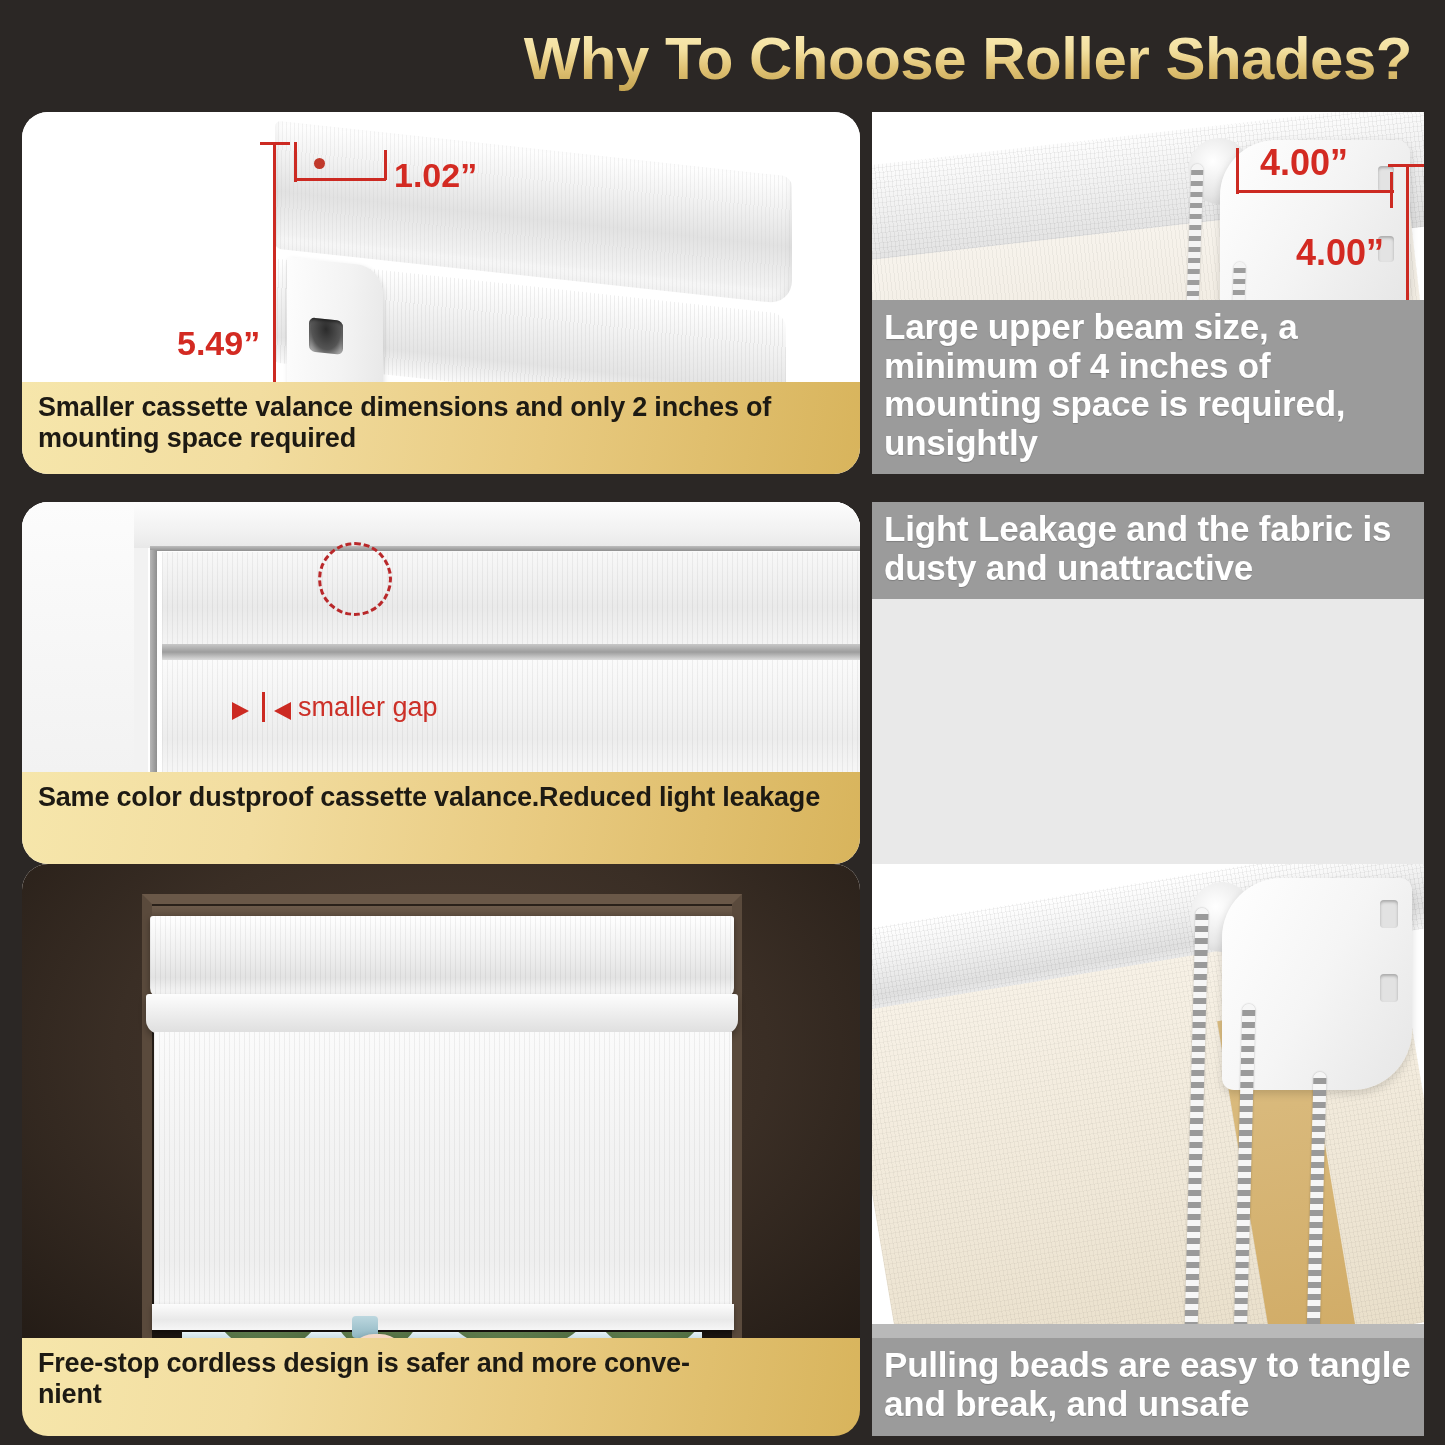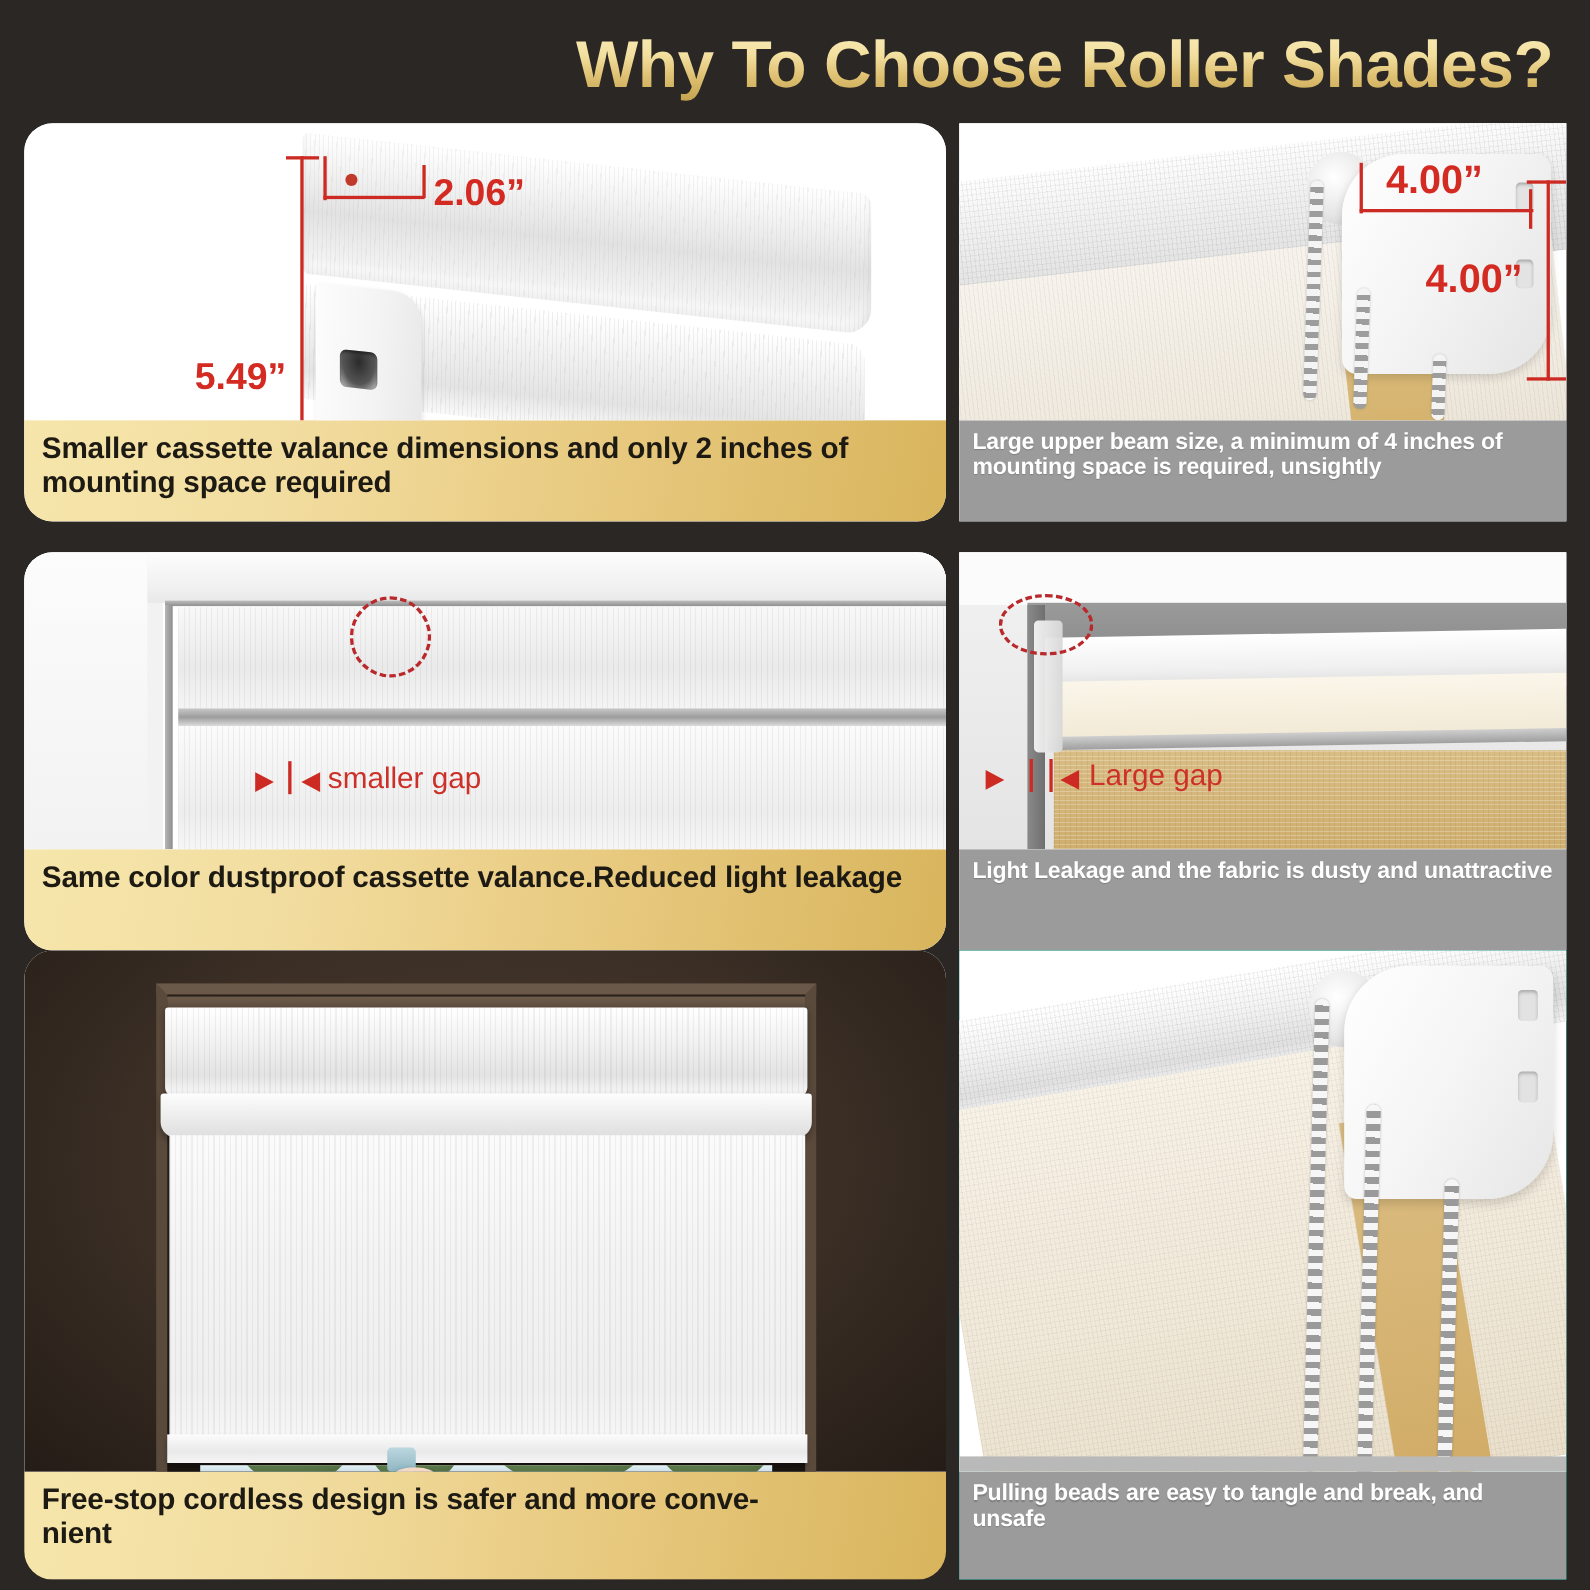--- a/index.html
+++ b/index.html
@@ -41,21 +41,21 @@
   
   .cap-gold {
     flex: 0 0 auto; min-height: 92px; padding: 10px 16px 14px 16px;
     background: linear-gradient(100deg, #f6e6ab 0%, #f2dda0 28%, #e8ca80 62%, #d8b45c 100%);
     color: #1d1a13; font-size: 27px; font-weight: bold; line-height: 1.16;
     letter-spacing: -0.2px;
   }
   .cap-gray {
     flex: 0 0 auto; min-height: 92px; padding: 8px 8px 12px 12px;
     background: #9b9b9b; color: #ffffff;
-    font-size: 21px; font-weight: bold; line-height: 1.1;
+    font-size: 35px; font-weight: bold; line-height: 1.1;
     letter-spacing: -0.2px;
     text-shadow: 0 1px 1px rgba(0,0,0,.18);
   }
   .row3 .cap-gold, .row3 .cap-gray { min-height: 98px; }
 
   
   .dim-txt { position: absolute; color: #d32a22; font-weight: bold; white-space: nowrap;
              font-family: "Liberation Sans", sans-serif; }
   .dline { position: absolute; background: #cc2a22; }
   .dline.h { height: 3px; }
@@ -364,21 +364,21 @@
           <div class="redpin"></div>
 
           <div class="dline v" style="left:251px; top:30px; height:305px;"></div>
           <div class="tick" style="left:238px; top:30px; width:30px; height:3px;"></div>
 
           <div class="dim-txt" style="left:155px; top:212px; font-size:34px;">5.49”</div>
 
           <div class="dline h" style="left:272px; top:66px; width:92px;"></div>
           <div class="tick" style="left:272px; top:30px; width:3px; height:40px;"></div>
           <div class="tick" style="left:362px; top:38px; width:3px; height:30px;"></div>
-          <div class="dim-txt" style="left:372px; top:44px; font-size:34px;">2.06”</div>
+          <div class="dim-txt" style="left:372px; top:44px; font-size:34px;">1.02”</div>
         </div>
         <div class="cap-gold">Smaller cassette valance dimensions and only 2 inches of mounting space required</div>
       </div>
     </div>
 
     <div class="cell col-r row1">
       <div class="card p2">
         <div class="photo">
           <div class="fabric-top"></div>
           <div class="fabric-main"></div>
@@ -424,39 +424,20 @@
           <div class="dline v" style="left:240px; top:190px; height:30px;"></div>
           <div class="arrow-l" style="left:252px; top:200px;"></div>
           <div class="gap-label" style="left:276px; top:190px;">smaller gap</div>
         </div>
         <div class="cap-gold">Same color dustproof cassette valance.Reduced light leakage</div>
       </div>
     </div>
 
     <div class="cell col-r row2">
       <div class="card p4">
-        <div class="photo">
-          <div class="wallg"></div>
-          <div class="ceil"></div>
-          <div class="darkbeam"></div>
-          <div class="whitebeam"></div>
-          <div class="creambeam"></div>
-          <div class="metalrail"></div>
-          <div class="tanfab"></div>
-          <div class="leftpost"></div>
-          <div class="bracketsm"></div>
-
-          <div class="dashed-circle" style="left:36px; top:38px; width:86px; height:56px;"></div>
-
-          <div class="arrow-r" style="left:24px; top:198px;"></div>
-          <div class="dline v" style="left:64px; top:188px; height:30px;"></div>
-          <div class="dline v" style="left:82px; top:188px; height:30px;"></div>
-          <div class="arrow-l" style="left:92px; top:198px;"></div>
-          <div class="gap-label" style="left:118px; top:188px;">Large gap</div>
-        </div>
         <div class="cap-gray">Light Leakage and the fabric is dusty and unattractive</div>
       </div>
     </div>
 
     <div class="cell col-l row3">
       <div class="card rounded p5">
         <div class="photo">
           <div class="room"></div>
           <div class="recess"></div>
           <div class="headrail"></div>

